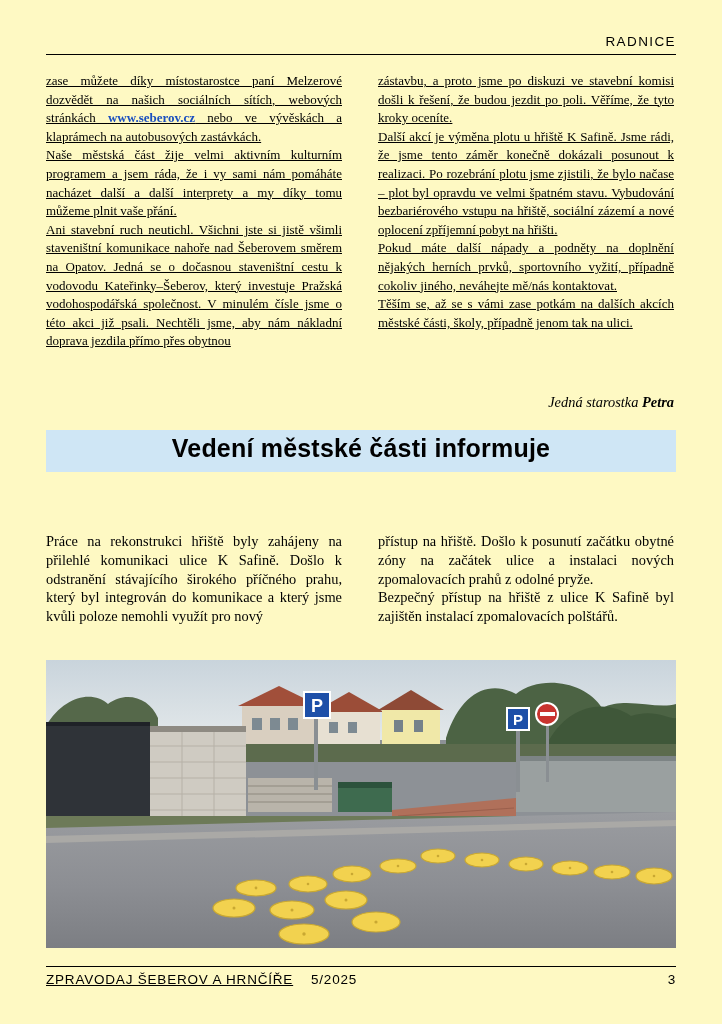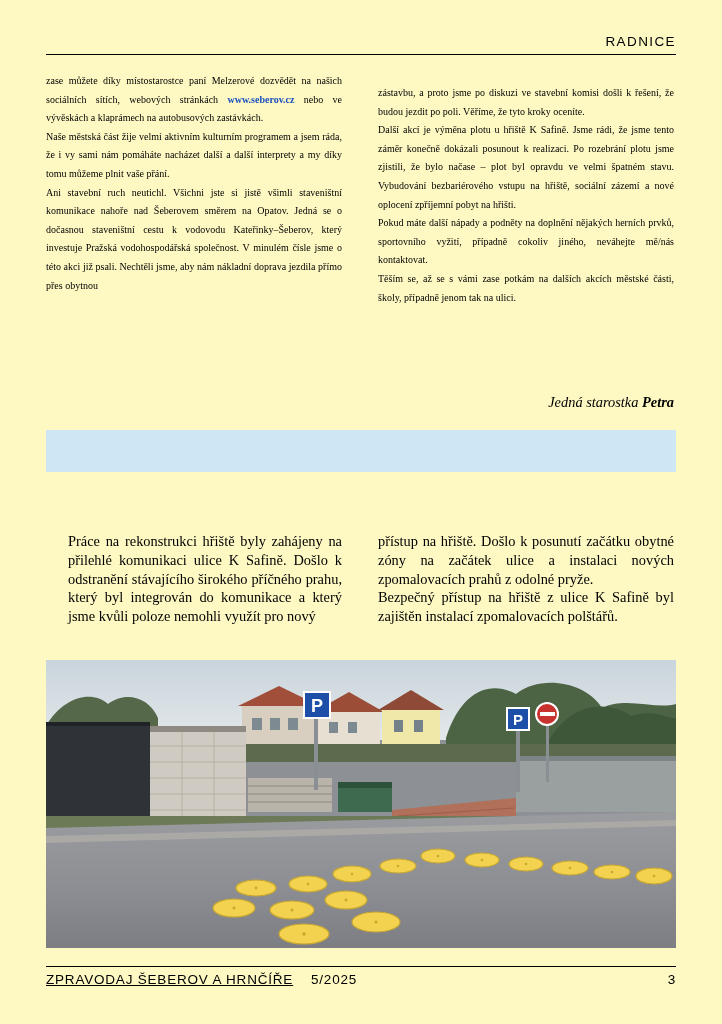--- a/index.html
+++ b/index.html
@@ -42,31 +42,32 @@
     top: 54px;
     width: 630px;
     height: 1px;
     background: #000;
   }
 
   
   .col {
     position: absolute;
     width: 296px;
-    font-size: 10px;
+    font-size: 13px;
     line-height: 18.6px;
     text-align: justify;
     text-justify: inter-word;
     hyphens: manual;
+    text-decoration: underline;
   }
   .col p {
     margin: 0;
   }
   .col-left  { left: 46px;  top: 72px; }
-  .col-right { left: 378px; top: 84px; }
+  .col-right { left: 378px; top: 72px; }
 
   a.inline-link {
     color: #1a4fbf;
     font-weight: bold;
     text-decoration: none;
   }
 
   .signature {
     position: absolute;
     left: 378px;
@@ -185,24 +186,25 @@
 Další akcí je výměna plotu u hřiště K Safině. Jsme rádi, že jsme tento záměr konečně dokázali posunout k realizaci. Po rozebrání plotu jsme zjistili, že bylo načase – plot byl opravdu ve velmi špatném stavu. Vybudování bezbariérového vstupu na hřiště, sociální zázemí a nové oplocení zpříjemní pobyt na hřišti.
 Pokud máte další nápady a podněty na doplnění nějakých herních prvků, sportovního vyžití, případně cokoliv jiného, neváhejte mě/nás kontaktovat.
 Těším se, až se s vámi zase potkám na dalších akcích městské části, školy, případně jenom tak na ulici.</p>
   </div>
 
   <div class="signature">
     <span>Jedná starostka </span><b>Petra</b>
   </div>
 
   <div class="banner"></div>
+  <div class="banner-text">Vedení městské části informuje</div>
 
 
   <div class="col2 col2-left">
-    <p style="white-space: pre-line; margin-left: 22px;">Práce na rekonstrukci hřiště byly zahájeny na přilehlé komunikaci ulice K Safině. Došlo k odstranění stávajícího širokého příčného prahu, který byl integrován do komunikace a který jsme kvůli poloze nemohli využít pro nový</p>
+    <p style="white-space: pre-line;">Práce na rekonstrukci hřiště byly zahájeny na přilehlé komunikaci ulice K Safině. Došlo k odstranění stávajícího širokého příčného prahu, který byl integrován do komunikace a který jsme kvůli poloze nemohli využít pro nový</p>
   </div>
 
   <div class="col2 col2-right">
     <p style="white-space: pre-line;">přístup na hřiště. Došlo k posunutí začátku obytné zóny na začátek ulice a instalaci nových zpomalovacích prahů z odolné pryže.
 Bezpečný přístup na hřiště z ulice K Safině byl zajištěn instalací zpomalovacích polštářů.</p>
   </div>
 
   <div class="photo">
     <svg width="630" height="288" viewBox="0 0 630 288" xmlns="http://www.w3.org/2000/svg">
       <defs>

